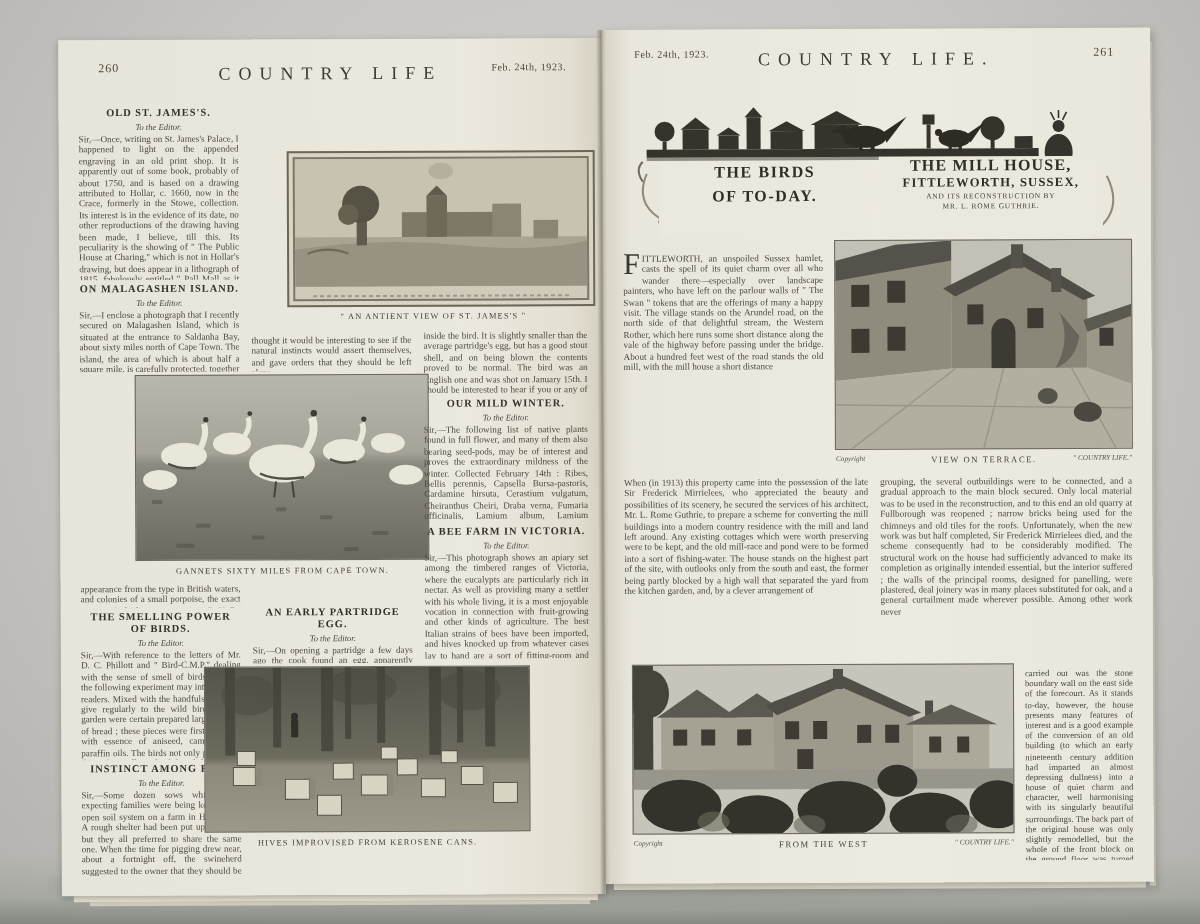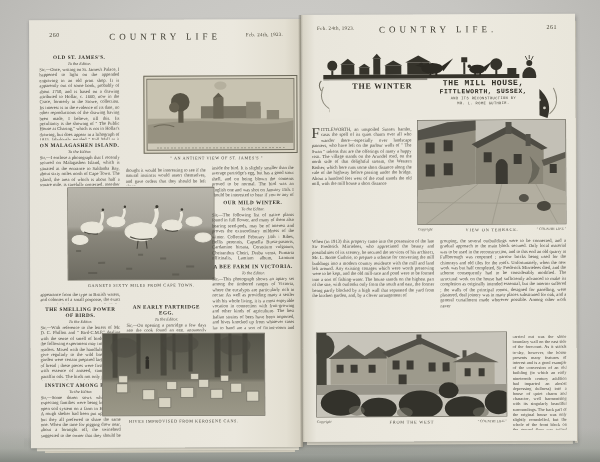--- a/index.html
+++ b/index.html
@@ -39,21 +39,21 @@
     background:repeating-linear-gradient(to right,#8f8c7d 0 2px,transparent 2px 3.5px);opacity:.8;}
   .caprow{position:absolute;height:8px;}
   .caprow .cr-l{position:absolute;left:0;top:0;font-size:3.6px;font-style:italic;color:#55534a;}
   .caprow .cr-c{position:absolute;left:0;right:0;top:0;text-align:center;font-size:4.3px;letter-spacing:.8px;color:#45433a;}
   .caprow .cr-r{position:absolute;right:0;top:0;font-size:3.6px;font-style:italic;color:#55534a;}
   .masthead{position:absolute;left:16px;top:30px;width:240px;height:76px;}
   .masthead svg{position:absolute;inset:0;width:100%;height:100%;}
   .mh-panel{position:absolute;background:#ebe8de;text-align:center;color:#2f2d25;}
   .mh-series{left:12px;top:36px;width:106px;height:38px;}
   .mh-series .l1,.mh-series .l2,.mh-series .l3{font-size:8px;font-weight:bold;letter-spacing:.8px;line-height:1.45;}
-  .mh-house{left:110px;top:34px;width:112px;height:40px;font-family:Liberation Mono, monospace;}
+  .mh-house{left:122px;top:34px;width:112px;height:40px;}
   .mh-house .h1{font-size:8px;font-weight:bold;letter-spacing:.6px;}
   .mh-house .h2{font-size:6.3px;font-weight:bold;letter-spacing:.6px;margin-top:1px;}
   .mh-house .h3,.mh-house .h4{font-size:3.7px;letter-spacing:.4px;margin-top:1px;color:#45433a;}
   .dropcap{float:left;font-size:15px;line-height:12px;padding-right:1px;color:#3a382f;}
 </style>
 </head>
 <body>
 
 <div class="scene">
   <div class="book-shadow"></div>
@@ -316,21 +316,22 @@
                 <circle cx="227" cy="64" r="1.4"></circle>
                 <circle cx="217" cy="62" r="1.2"></circle>
               </g>
           </g>
           <g stroke="#6f6c5f" fill="none" stroke-width="1">
             <path d="M204,40 q-10,18 4,30"></path>
             <path d="M4,36 q-4,4 0,10"></path>
           </g>
         </svg>
         <div class="mh-panel mh-series">
-          <div class="l1">THE WINTER</div>
+          <div class="l1">THE BIRDS</div>
+          <div class="l3">OF TO-DAY.</div>
         </div>
         <div class="mh-panel mh-house">
           <div class="h1">THE MILL HOUSE,</div>
           <div class="h2">FITTLEWORTH, SUSSEX,</div>
           <div class="h3">AND ITS RECONSTRUCTION BY</div>
           <div class="h4">MR. L. ROME GUTHRIE.</div>
         </div>
       </div>
 
       <div class="art" style="left:10px;top:112px;width:100px;height:104px;">

